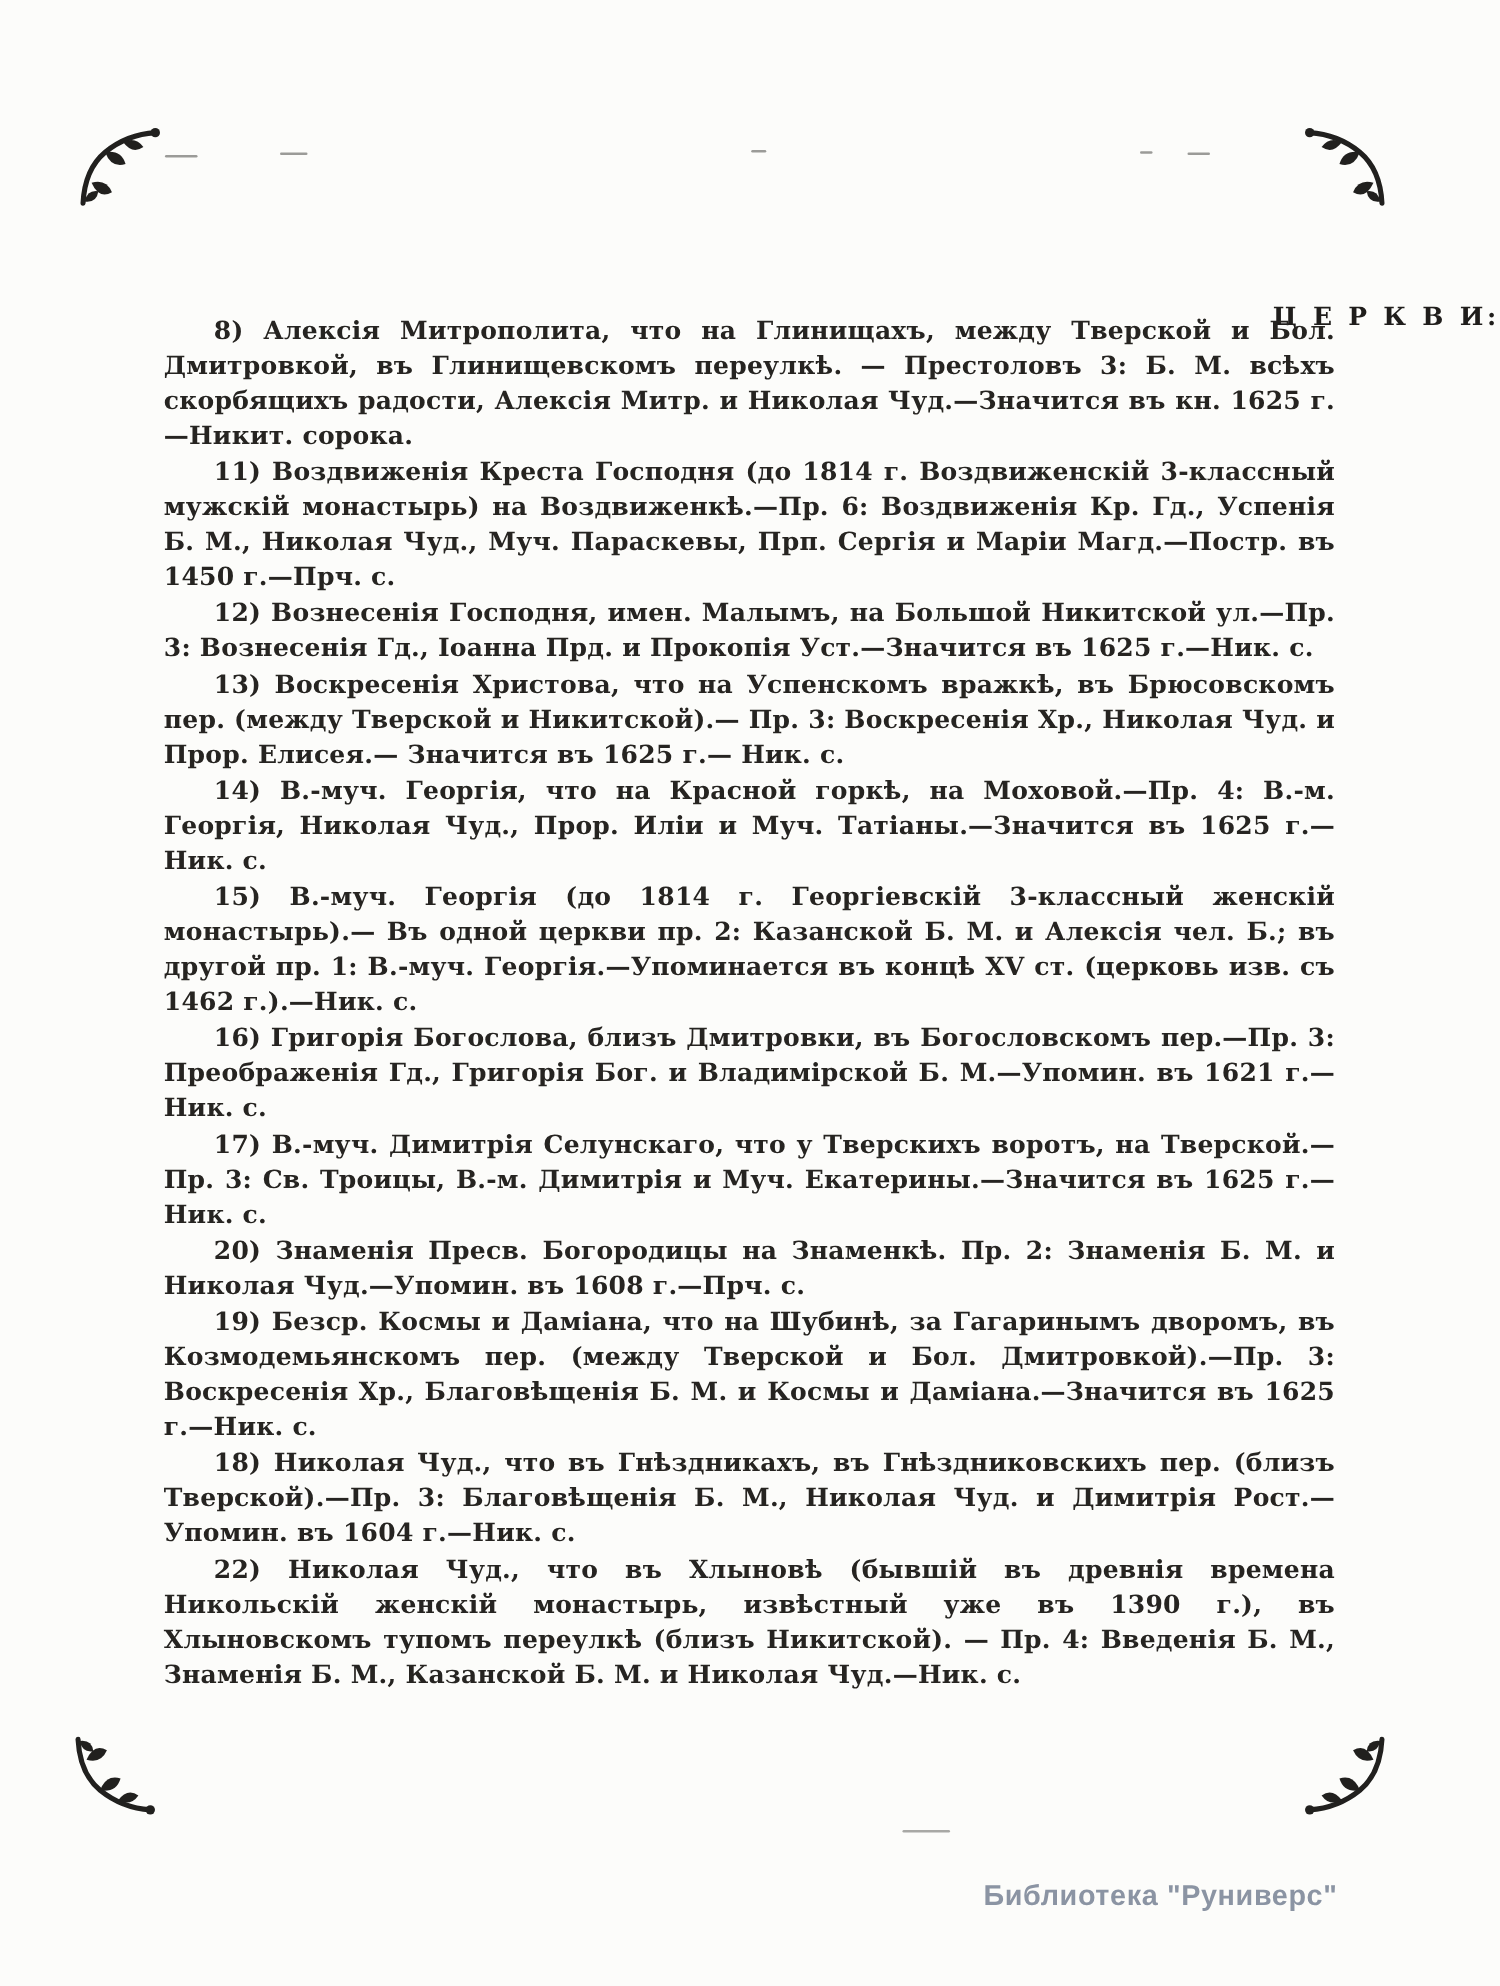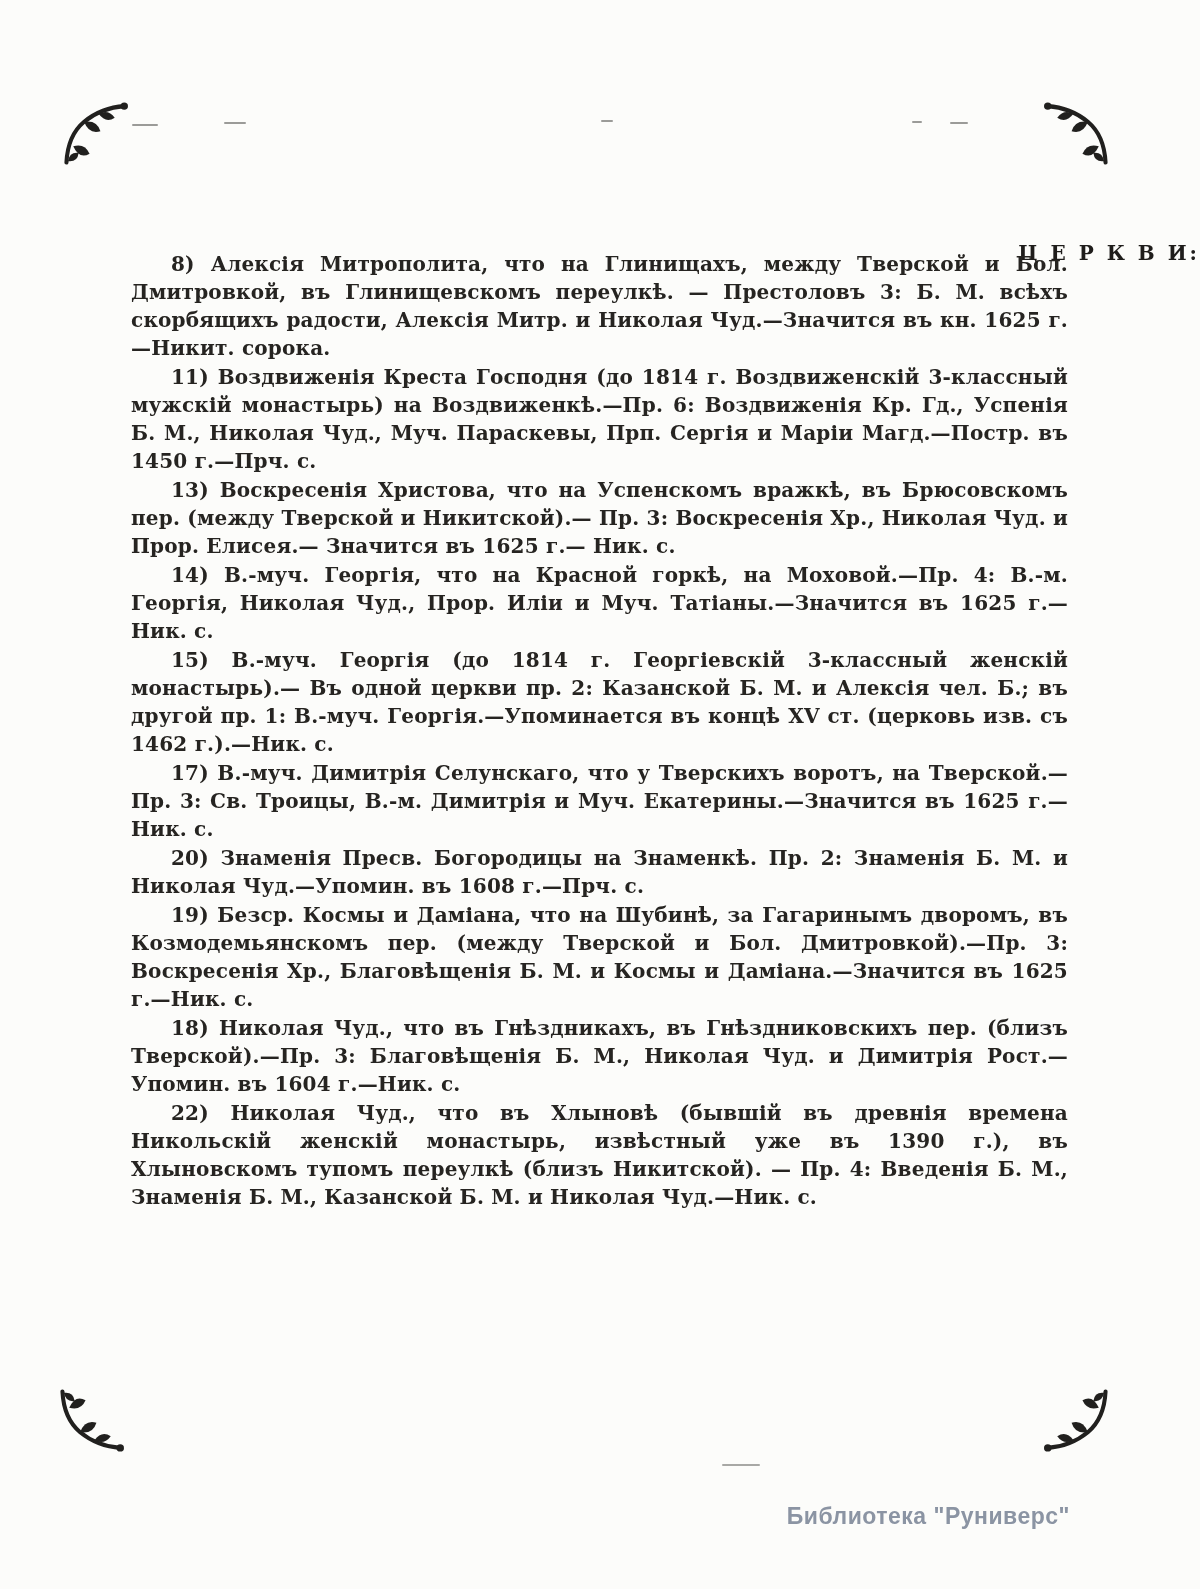--- a/index.html
+++ b/index.html
@@ -103,23 +103,25 @@
   <div class="dash dash3"></div>
   <div class="dash dash4"></div>
   <div class="dash dash5"></div>
   <div class="dash dash6"></div>
 
   <div class="title">Ц Е Р К В И:</div>
 
   <div class="text-block">
     <p>8) Алексія Митрополита, что на Глинищахъ, между Тверской и Бол. Дмитровкой, въ Глинищевскомъ переулкѣ. — Престоловъ 3: Б. М. всѣхъ скорбящихъ радости, Алексія Митр. и Николая Чуд.—Значится въ кн. 1625 г.—Никит. сорока.</p>
     <p>11) Воздвиженія Креста Господня (до 1814 г. Воздвиженскій 3-классный мужскій монастырь) на Воздвиженкѣ.—Пр. 6: Воздвиженія Кр. Гд., Успенія Б. М., Николая Чуд., Муч. Параскевы, Прп. Сергія и Маріи Магд.—Постр. въ 1450 г.—Прч. с.</p>
+    <p>12) Вознесенія Господня, имен. Малымъ, на Большой Никитской ул.—Пр. 3: Вознесенія Гд., Іоанна Прд. и Прокопія Уст.—Значится въ 1625 г.—Ник. с.</p>
     <p>13) Воскресенія Христова, что на Успенскомъ вражкѣ, въ Брюсовскомъ пер. (между Тверской и Никитской).— Пр. 3: Воскресенія Хр., Николая Чуд. и Прор. Елисея.— Значится въ 1625 г.— Ник. с.</p>
     <p>14) В.-муч. Георгія, что на Красной горкѣ, на Моховой.—Пр. 4: В.-м. Георгія, Николая Чуд., Прор. Иліи и Муч. Татіаны.—Значится въ 1625 г.—Ник. с.</p>
     <p>15) В.-муч. Георгія (до 1814 г. Георгіевскій 3-классный женскій монастырь).— Въ одной церкви пр. 2: Казанской Б. М. и Алексія чел. Б.; въ другой пр. 1: В.-муч. Георгія.—Упоминается въ концѣ XV ст. (церковь изв. съ 1462 г.).—Ник. с.</p>
+    <p>16) Григорія Богослова, близъ Дмитровки, въ Богословскомъ пер.—Пр. 3: Преображенія Гд., Григорія Бог. и Владимірской Б. М.—Упомин. въ 1621 г.—Ник. с.</p>
     <p>17) В.-муч. Димитрія Селунскаго, что у Тверскихъ воротъ, на Тверской.— Пр. 3: Св. Троицы, В.-м. Димитрія и Муч. Екатерины.—Значится въ 1625 г.—Ник. с.</p>
     <p>20) Знаменія Пресв. Богородицы на Знаменкѣ. Пр. 2: Знаменія Б. М. и Николая Чуд.—Упомин. въ 1608 г.—Прч. с.</p>
     <p>19) Безср. Космы и Даміана, что на Шубинѣ, за Гагаринымъ дворомъ, въ Козмодемьянскомъ пер. (между Тверской и Бол. Дмитровкой).—Пр. 3: Воскресенія Хр., Благовѣщенія Б. М. и Космы и Даміана.—Значится въ 1625 г.—Ник. с.</p>
     <p>18) Николая Чуд., что въ Гнѣздникахъ, въ Гнѣздниковскихъ пер. (близъ Тверской).—Пр. 3: Благовѣщенія Б. М., Николая Чуд. и Димитрія Рост.—Упомин. въ 1604 г.—Ник. с.</p>
     <p>22) Николая Чуд., что въ Хлыновѣ (бывшій въ древнія времена Никольскій женскій монастырь, извѣстный уже въ 1390 г.), въ Хлыновскомъ тупомъ переулкѣ (близъ Никитской). — Пр. 4: Введенія Б. М., Знаменія Б. М., Казанской Б. М. и Николая Чуд.—Ник. с.</p>
   </div>
 
   <div class="watermark">Библиотека "Руниверс"</div>
 
 </div>

